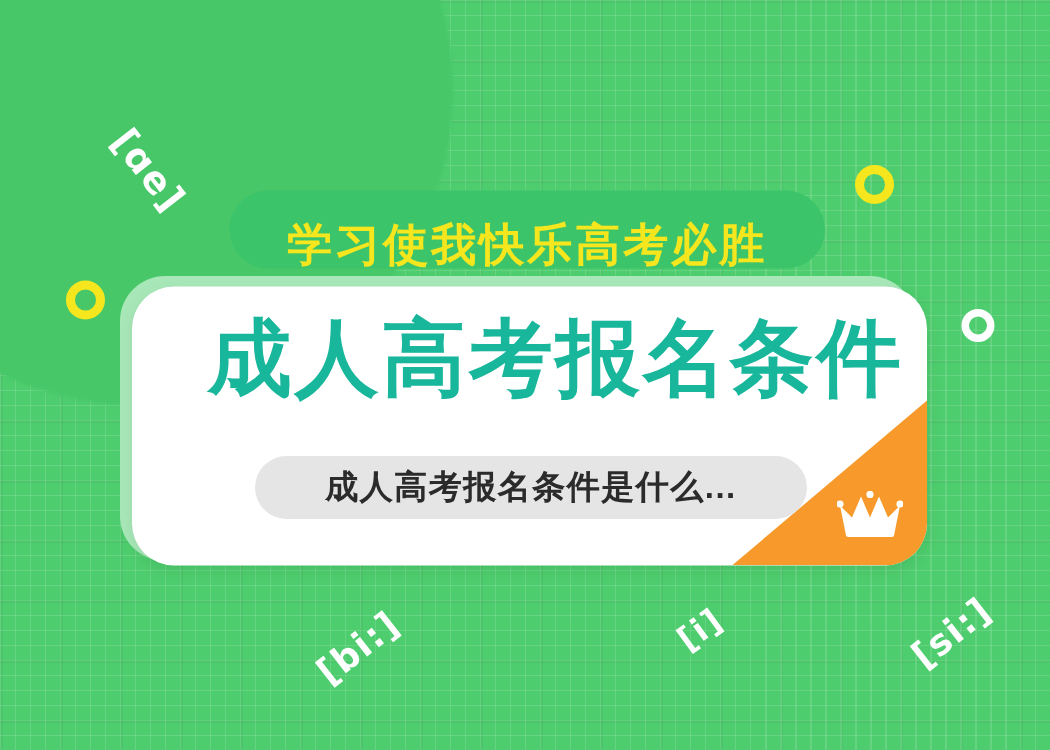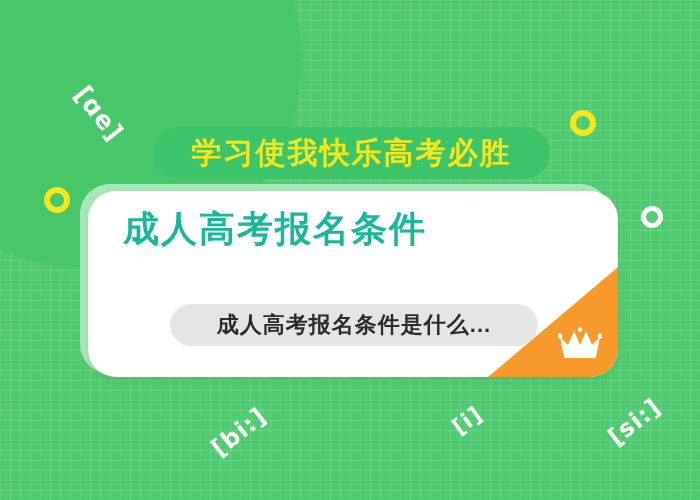--- a/index.html
+++ b/index.html
@@ -86,21 +86,21 @@
   
   #banner-pill {
     position: absolute;
     left: 153px;
     top: 127px;
     width: 397px;
     height: 52px;
     border-radius: 26px;
     background: #3cc46a;
     display: flex;
-    align-items: center;
+    align-items: flex-end;
     justify-content: center;
   }
   #banner-text {
     color: #f5e61e;
     font-size: 30px;
     font-weight: bold;
     letter-spacing: 2px;
     line-height: 1;
   }
 
@@ -124,22 +124,23 @@
     background: #ffffff;
     overflow: hidden;
     box-shadow: 0 3px 10px rgba(0,0,0,0.08);
   }
 
   #card-title {
     position: absolute;
     left: 0;
     right: 0;
     top: 20px;
+    text-align: center;
     color: #18b69b;
-    font-size: 36px;
+    font-size: 56px;
     font-weight: bold;
     letter-spacing: 2px;
     line-height: 1;
     z-index: 3;
     padding-left: 35px;
   }
 
   
   #subtitle-pill {
     position: absolute;

